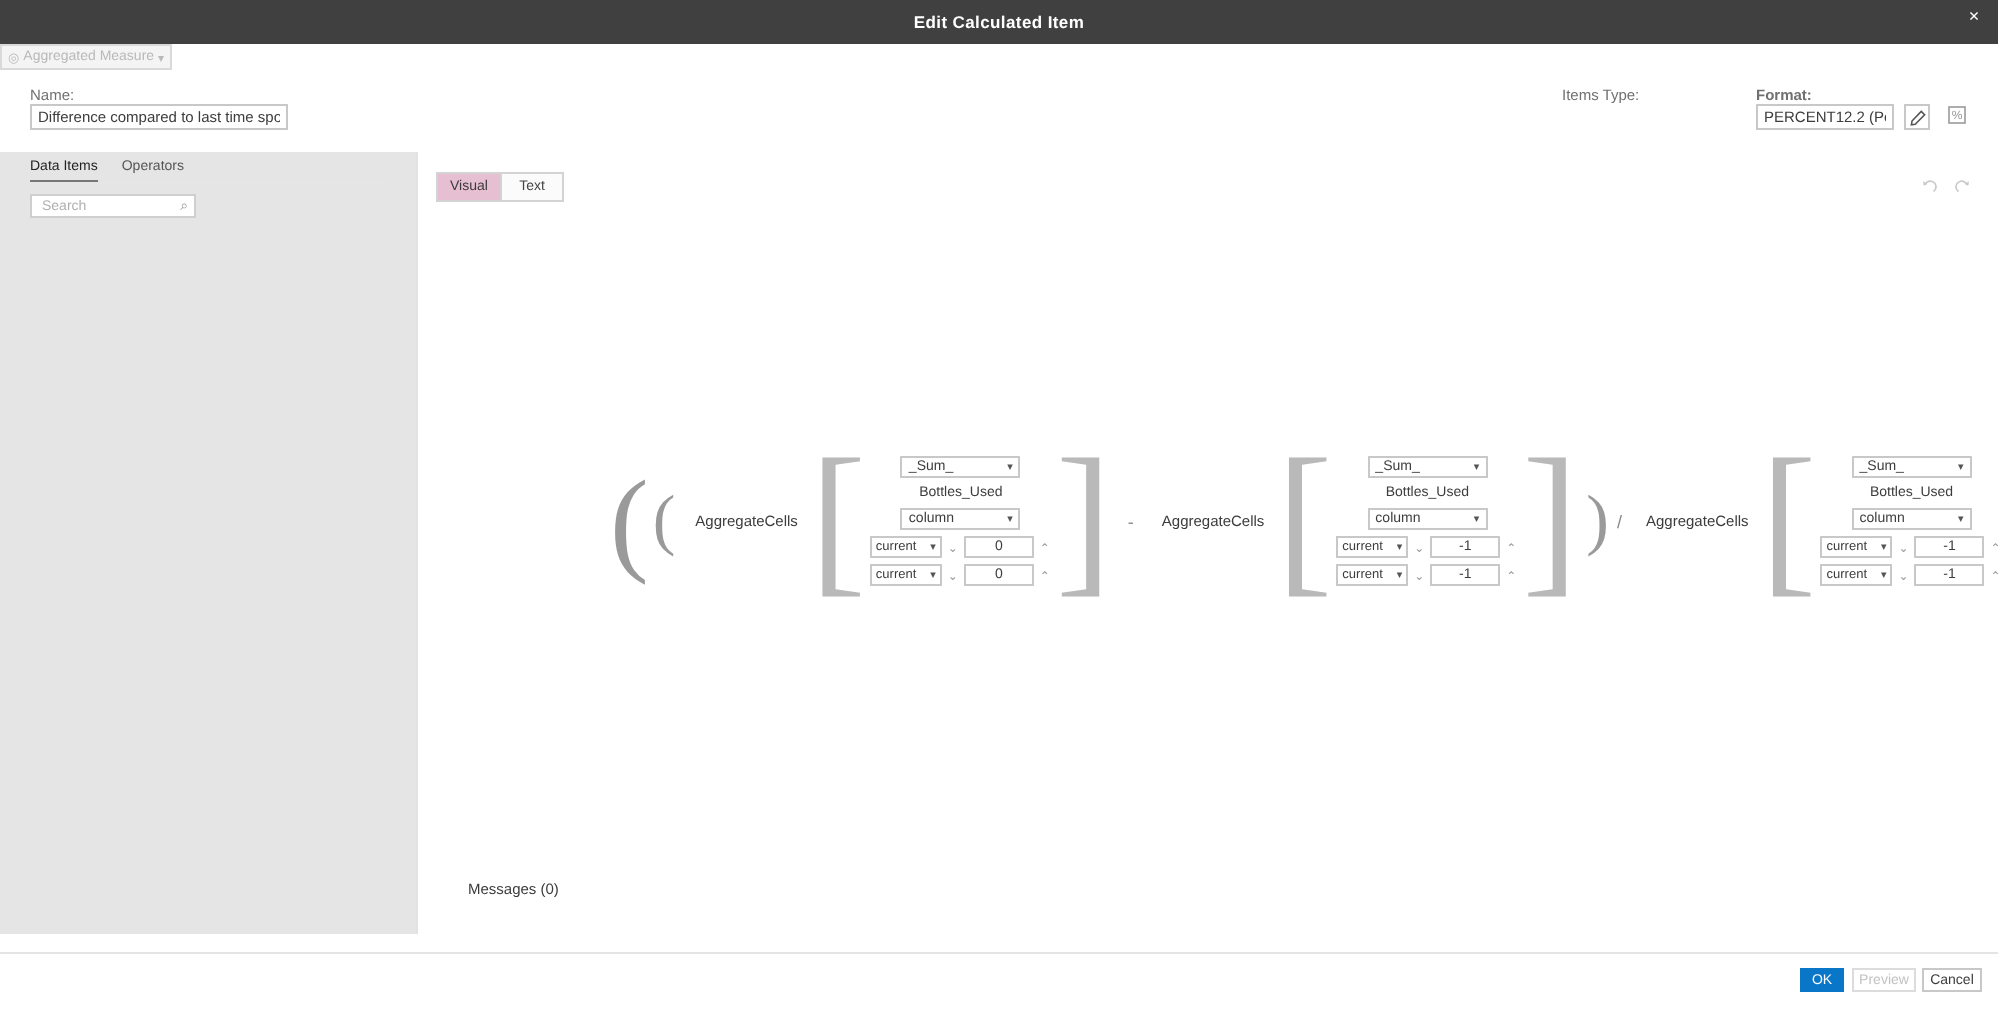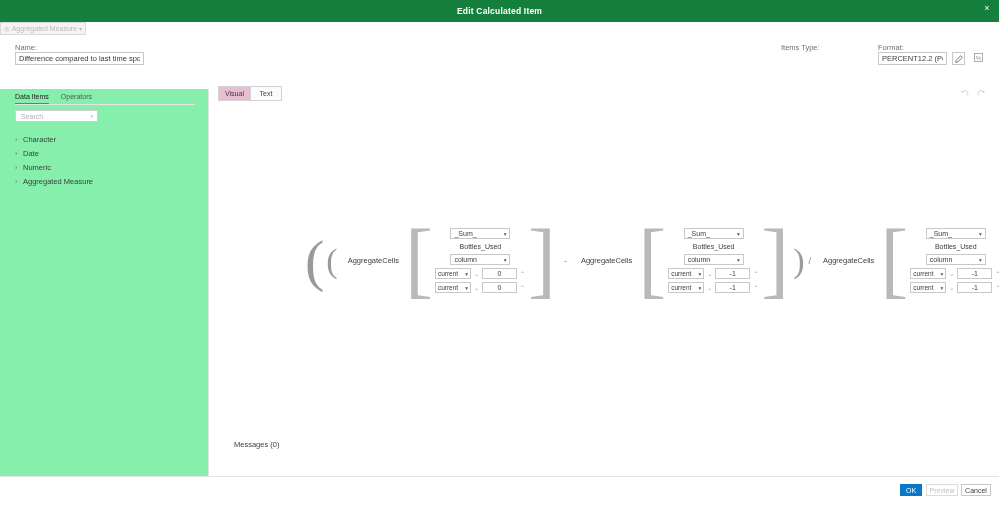--- a/index.html
+++ b/index.html
@@ -10,21 +10,21 @@
     font-family: "Liberation Sans", sans-serif;
     font-size: 8px;
     color:#3c3c3c;
     overflow:hidden;
     position:relative;
   }
 
   
   .titlebar{
     position:absolute; left:0; top:0; width:999px; height:22px;
-    background:#15803d;
+    background:#404040;
     display:flex; align-items:center; justify-content:center;
   }
   .titlebar .ttl{
     color:#ffffff; font-size:8.5px; font-weight:bold; letter-spacing:.2px;
   }
   .titlebar .close{
     position:absolute; right:6px; top:2px; width:12px; height:12px;
     color:#ffffff; font-size:9px; line-height:12px; text-align:center;
     cursor:pointer;
   }
@@ -52,21 +52,21 @@
   .rt-label{ left:781px; top:21px; }
   .rt-box{
     left:781px; top:30px; width:86px; height:13px;
     border:1px solid #d9d9d9; background:#f4f4f4;
     display:flex; align-items:center; padding:0 3px;
     font-size:7px; color:#b9b9b9;
   }
   .rt-box .rtico{ margin-right:2px; font-size:6.5px; }
   .rt-box .cv{ margin-left:auto; font-size:6px; color:#b9b9b9; }
 
-  .fmt-label{ left:878px; top:21px; }
+  .fmt-label{ left:878px; top:21px;font-weight:bold; }
   .fmt-box{ left:878px; top:30px; width:69px; }
   .fmt-pen{
     position:absolute; left:952px; top:30px; width:13px; height:13px;
     border:1px solid #c8c8c8; background:#fff;
     display:flex; align-items:center; justify-content:center; cursor:pointer;
   }
   .fmt-extra{
     position:absolute; left:971px; top:28px; width:14px; height:14px;
     display:flex; align-items:center; justify-content:center; cursor:pointer;
   }
@@ -85,22 +85,22 @@
     display:flex; align-items:center; justify-content:center;
     font-size:10px; color:#555; cursor:pointer;
   }
   .tool-gear{
     position:absolute; left:975px; top:72px; width:11px; height:11px;
     display:flex; align-items:center; justify-content:center; cursor:pointer;
   }
 
   
   .leftpanel{
-    position:absolute; left:0; top:89px; width:209px; height:391px;
-    background:#86efac; border-right:1px solid #e2e2e2;
+    position:absolute; left:0; top:76px; width:209px; height:391px;
+    background:#e5e5e5; border-right:1px solid #e2e2e2;
   }
   .lp-tabs{ position:absolute; left:15px; top:4px; display:flex; gap:12px; }
   .lp-tab{
     font-size:7px; color:#555; padding-bottom:3px; cursor:pointer;
     border-bottom:1px solid transparent;
   }
   .lp-tab.active{ color:#222; border-bottom:1px solid #777; }
   .lp-tabline{
     position:absolute; left:15px; top:15px; width:180px; height:1px; background:#e6e6e6;
   }
@@ -280,38 +280,20 @@
     <div class="lp-tab active">Data Items</div>
     <div class="lp-tab">Operators</div>
   </div>
   <div class="lp-tabline"></div>
 
   <div class="searchbox">
     <input type="text" placeholder="Search" style="">
     <span class="sico">⌕</span>
   </div>
 
-  <div class="tree">
-    <div class="tree-item">
-      <span class="caret">›</span>
-      <span>Character</span>
-    </div>
-    <div class="tree-item">
-      <span class="caret">›</span>
-      <span>Date</span>
-    </div>
-    <div class="tree-item">
-      <span class="caret">›</span>
-      <span>Numeric</span>
-    </div>
-    <div class="tree-item">
-      <span class="caret">›</span>
-      <span>Aggregated Measure</span>
-    </div>
-  </div>
 </div>
 
 <div class="canvas">
 
   <div class="vt-tabs">
     <div class="vt-tab active">Visual</div>
     <div class="vt-tab">Text</div>
   </div>
 
   <div class="undoredo">

